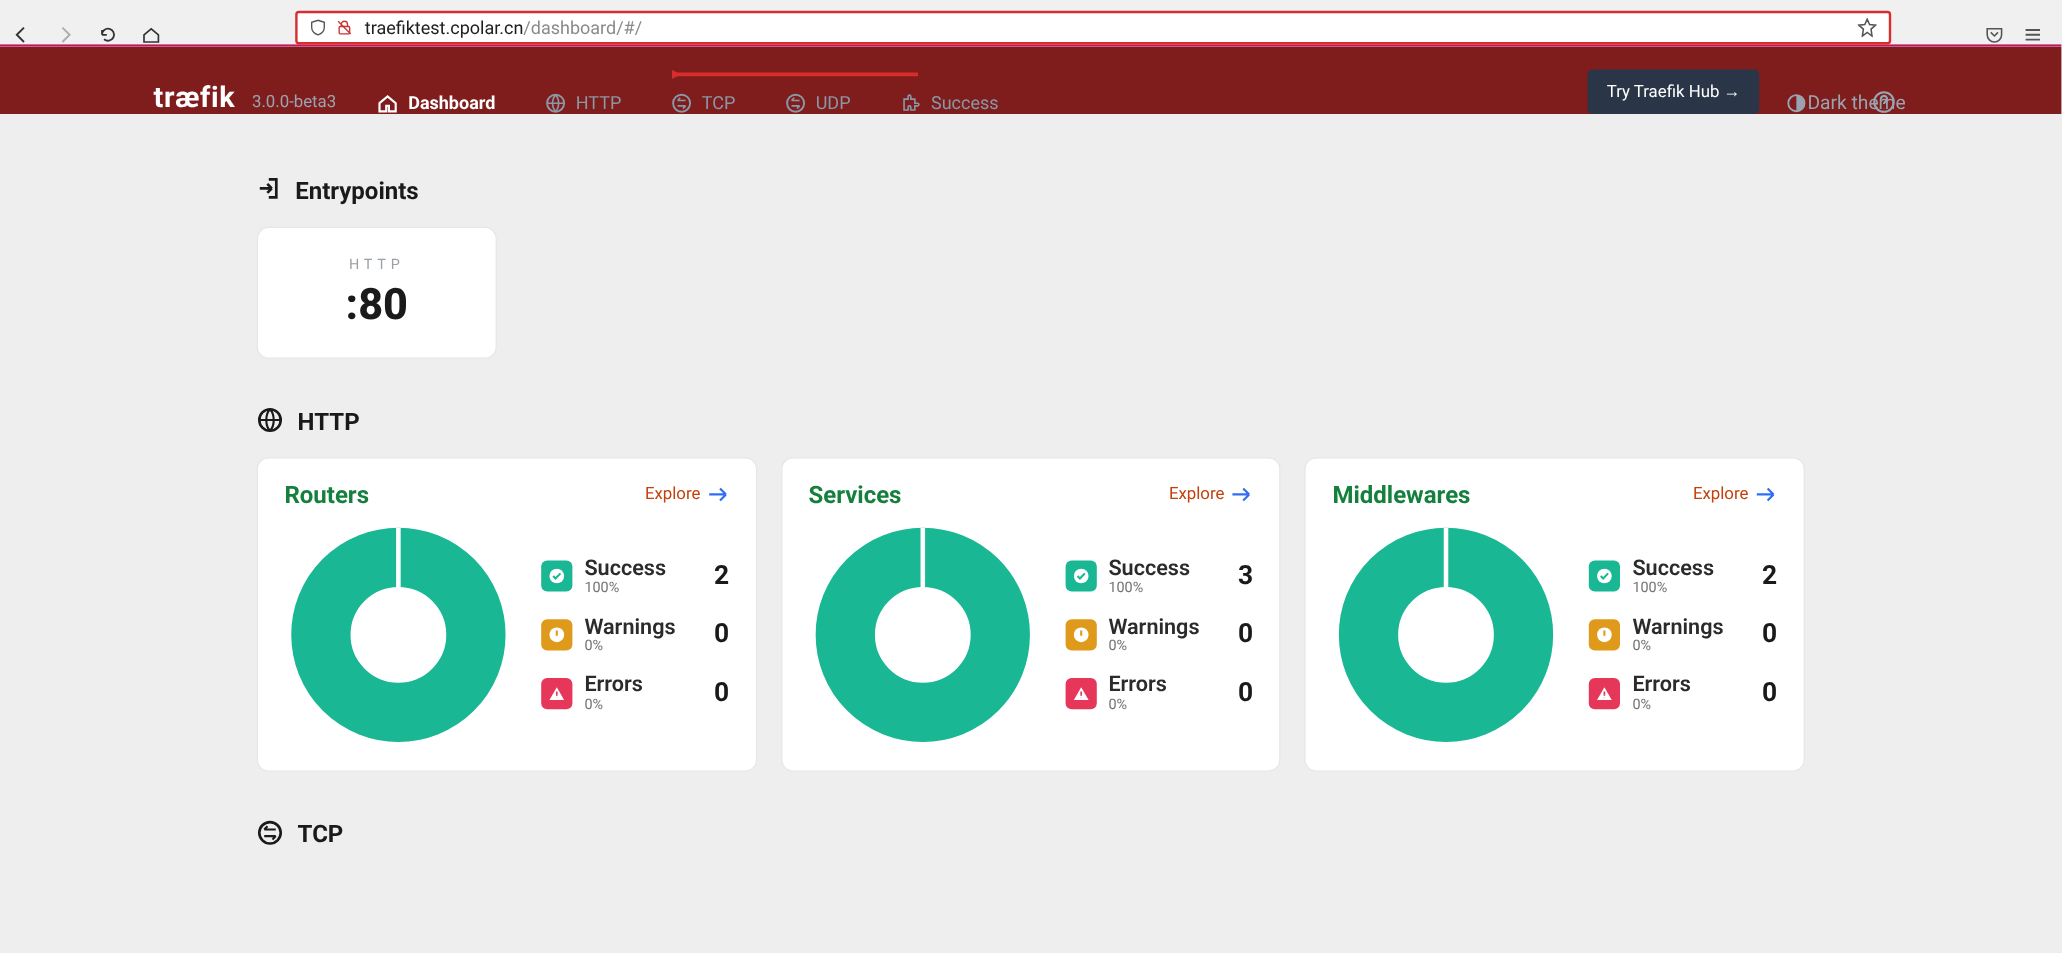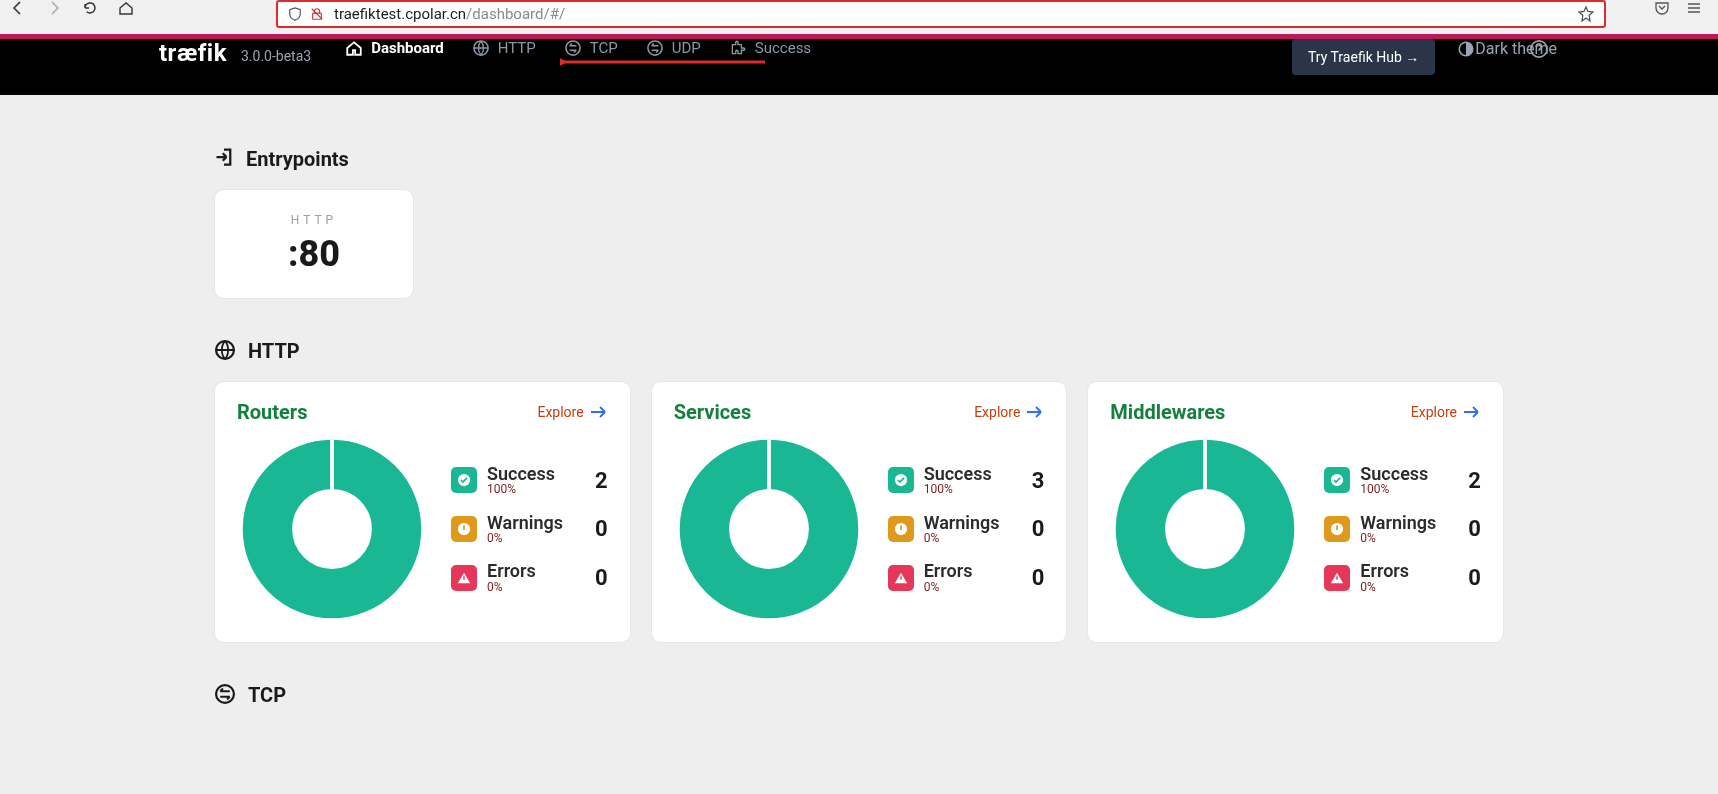--- a/index.html
+++ b/index.html
@@ -1,34 +1,34 @@
 <!DOCTYPE html>
 <html><head>
 <meta charset="utf-8">
 <style>
   *{box-sizing:border-box;margin:0;padding:0;font-family:-apple-system,BlinkMacSystemFont,"Segoe UI",Roboto,Helvetica,Arial,sans-serif}
   body{background:#eeeeee;width:1718px;height:794px;overflow:hidden}
   
-  .browser-bar{height:39px;background:#f0f0f0;display:flex;align-items:flex-start;padding:0 10px;border-bottom:5px solid #be185d;gap:32px}
+  .browser-bar{height:39px;background:#f0f0f0;display:flex;align-items:flex-end;padding:0 10px;border-bottom:2px solid #be185d;gap:2px}
   .nav-icons{display:flex;align-items:center;gap:20px;color:#555}
   .nav-icons .disabled{opacity:.35}
   .addr{flex:1;display:flex;align-items:center;background:#fff;border:2px solid #d92d2d;border-radius:3px;height:28px;padding:0 10px;position:relative;margin-left:110px;max-width:1330px}
   .addr-left{display:flex;align-items:center;gap:8px;color:#555}
   .addr-text{margin-left:10px;font-size:15px;color:#202020}
   .addr-text .faded{color:#8a8a8a}
   .addr-star{margin-left:auto;color:#555}
   .right-icons{display:flex;align-items:center;gap:16px;color:#555;margin-left:auto;margin-right:6px}
   .arrow-annot{position:absolute;left:560px;top:48px;z-index:50}
   
   .app{position:absolute;top:39px;left:0;right:0;bottom:0;overflow:auto;background:#eeeeee}
-  .app-header{background:#000000;height:56px;display:flex;align-items:flex-start;padding:0 39px;color:#fff}
+  .app-header{background:#7f1d1d;height:56px;display:flex;align-items:flex-end;padding:0 8px;color:#fff}
   .brand{display:flex;align-items:baseline;gap:14px;margin-left:120px}
   .brand-logo{font-size:24px;font-weight:700;letter-spacing:.5px}
   .brand-ver{color:#9aa4b0;font-size:14px}
-  .topnav{display:flex;align-items:center;gap:28px;margin-left:34px}
+  .topnav{display:flex;align-items:center;gap:41px;margin-left:34px}
   .topnav a{display:flex;align-items:center;gap:8px;color:#8b97a5;font-size:15px;text-decoration:none}
   .topnav a.active{color:#fff;font-weight:700}
   .hub-btn{margin-left:auto;background:#2a3647;color:#fff;border:none;border-radius:4px;padding:10px 16px;font-size:14px;display:flex;align-items:center;gap:8px}
   .theme{display:flex;align-items:center;gap:0;color:#9aa4b0;margin-left:22px;margin-right:72px}
   .help{color:#9aa4b0;margin-left:-100px;margin-right:130px}
   
   .content{max-width:1290px;margin:0 auto;padding:28px 0}
   .sect-title{display:flex;align-items:flex-start;gap:12px;font-size:20px;font-weight:700;color:#1a1a1a;margin:24px 0 18px}
   .entry-cards{display:flex;gap:20px}
   .entry{background:#fff;border:1px solid #e6e6e6;border-radius:10px;width:200px;height:110px;display:flex;flex-direction:column;align-items:center;justify-content:center}
@@ -42,21 +42,21 @@
   .card-body{display:flex;align-items:center;gap:24px}
   .donut{position:relative;width:190px;height:190px}
   .stats{flex:1;display:flex;flex-direction:column;gap:16px}
   .statrow{display:flex;align-items:center;gap:10px}
   .badge{width:26px;height:26px;border-radius:5px;display:flex;align-items:center;justify-content:center;color:#fff}
   .b-succ{background:#19b794}
   .b-warn{background:#e09a1b}
   .b-err{background:#e6365a}
   .stat-text{display:flex;flex-direction:column;line-height:1.1}
   .stat-text .lbl{font-size:18px;color:#2b2b2b;font-weight:600}
-  .stat-text .pct{font-size:12px;color:#7f1d1d}
+  .stat-text .pct{font-size:12px;color:#737373}
   .stat-num{margin-left:auto;font-size:22px;font-weight:700;color:#1a1a1a}
   svg{display:block}
 </style>
 </head>
 <body>
 
 <div class="browser-bar">
   <div class="nav-icons">
     <span>
         <svg width="16" height="16" viewBox="0 0 16 16">

